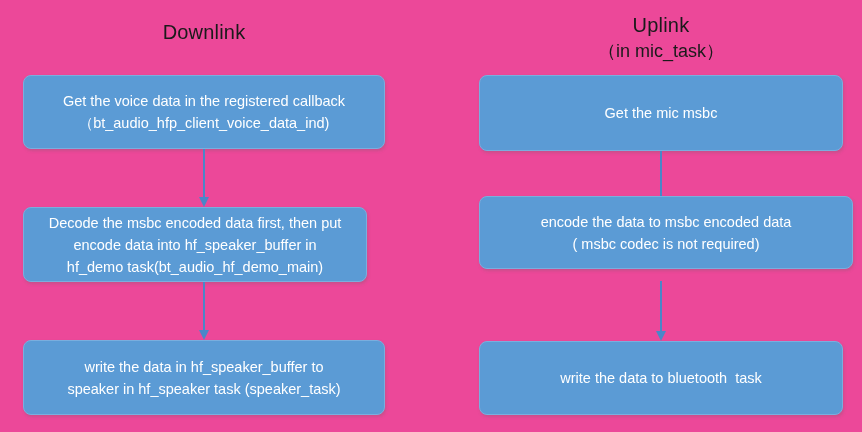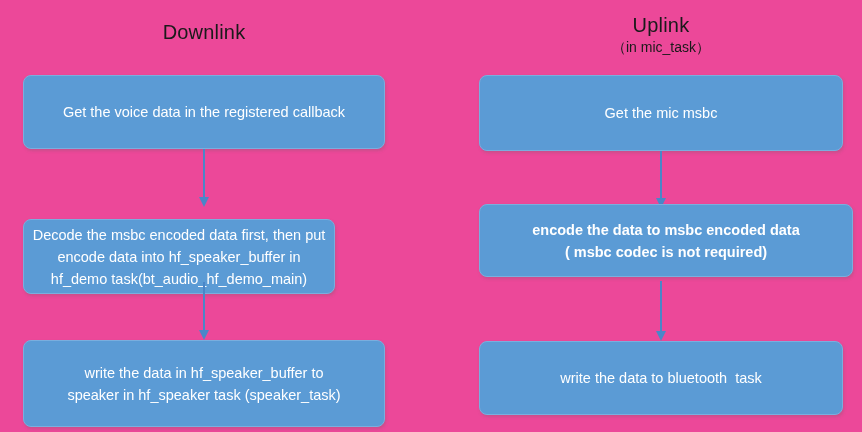--- a/index.html
+++ b/index.html
@@ -20,21 +20,21 @@
     text-align: center;
     color: var(--title-text, #1a1a1a);
     font-size: 20px;
     letter-spacing: 0.2px;
     white-space: pre;
   }
   .col-subtitle {
     position: absolute;
     text-align: center;
     color: var(--title-text, #1a1a1a);
-    font-size: 14px;
+    font-size: 18px;
     white-space: pre;
   }
   .box {
     position: absolute;
     background: var(--box-fill, #5b9bd5);
     border: 1px solid var(--box-border, #7aaede);
     border-radius: 8px;
     box-shadow: 1px 2px 3px rgba(100,100,100,0.25);
     display: flex;
     flex-direction: column;
@@ -72,56 +72,57 @@
 </style>
 </head>
 <body>
 
 <div class="canvas">
 
   <div class="col-title" style="left:23px; top:21px; width:362px;">Downlink</div>
 
   <div class="box" style="left:23px; top:75px; width:362px; height:74px;">
     <span class="line">Get the voice data in the registered callback</span>
+    <span class="line">（bt_audio_hfp_client_voice_data_ind)</span>
   </div>
 
   <div class="arrow" style="left:198px; top:149px; height:58px;">
     <div class="arrow-line"></div>
     <div class="arrow-head"></div>
   </div>
 
-  <div class="box" style="left:23px; top:219px; width:312px; height:75px;">
+  <div class="box" style="left:23px; top:207px; width:344px; height:75px;">
     <span class="line">Decode the msbc encoded data first, then put</span>
     <span class="line">encode data into hf_speaker_buffer in</span>
     <span class="line">hf_demo task(bt_audio_hf_demo_main)</span>
   </div>
 
   <div class="arrow" style="left:198px; top:282px; height:58px;">
     <div class="arrow-line"></div>
     <div class="arrow-head"></div>
   </div>
 
-  <div class="box" style="left:23px; top:340px; width:362px; height:87px;">
+  <div class="box" style="left:23px; top:340px; width:362px; height:75px;">
     <span class="line">write the data in hf_speaker_buffer to</span>
     <span class="line">speaker in hf_speaker task (speaker_task)</span>
   </div>
 
   <div class="col-title" style="left:479px; top:14px; width:364px;">Uplink</div>
   <div class="col-subtitle" style="left:479px; top:39px; width:364px;">（in mic_task）</div>
 
   <div class="box" style="left:479px; top:75px; width:364px; height:76px;">
     <span class="line">Get the mic msbc</span>
   </div>
 
   <div class="arrow" style="left:655px; top:151px; height:57px;">
     <div class="arrow-line"></div>
     <div class="arrow-head"></div>
   </div>
 
-  <div class="box" style="left:479px; top:204px; width:374px; height:73px;font-weight:bold;">
+  <div class="box" style="left:479px; top:196px; width:374px; height:73px;">
     <span class="line">encode the data to msbc encoded data</span>
     <span class="line">( msbc codec is not required)</span>
   </div>
 
   <div class="arrow" style="left:655px; top:281px; height:60px;">
     <div class="arrow-line"></div>
     <div class="arrow-head"></div>
   </div>
 
   <div class="box" style="left:479px; top:341px; width:364px; height:74px;padding-left:8px;">

